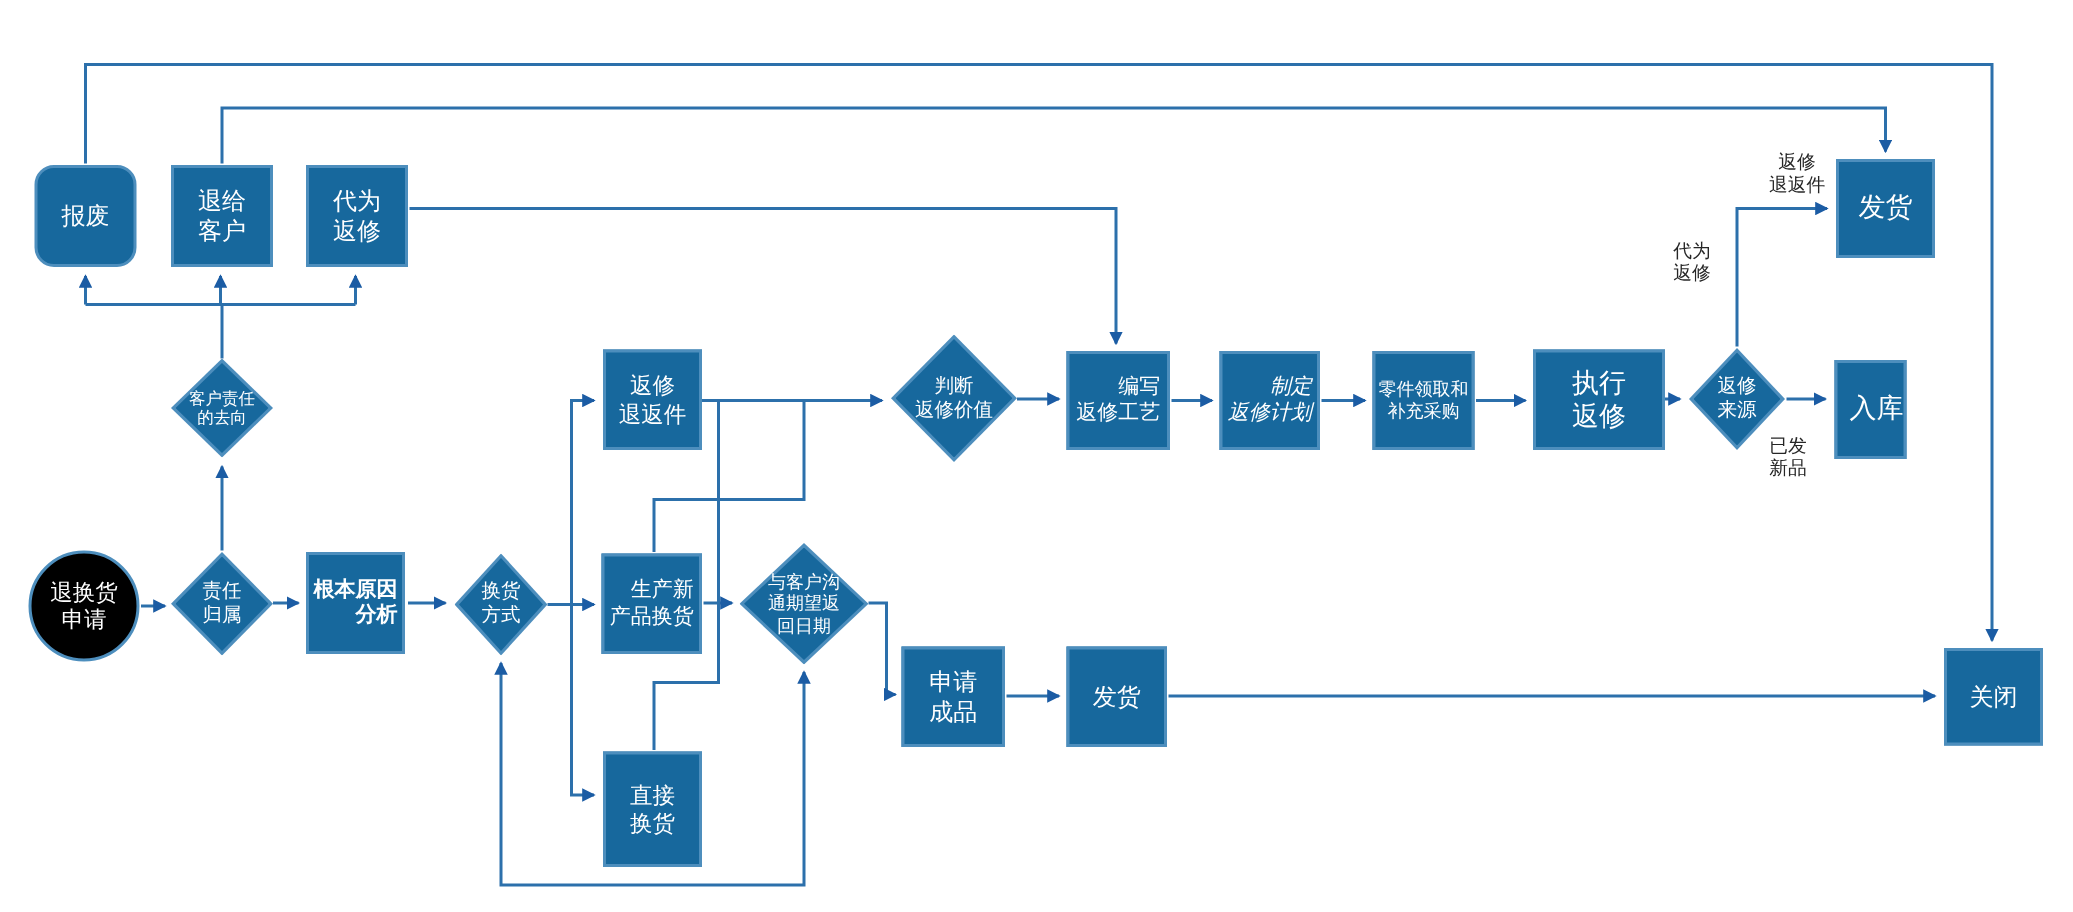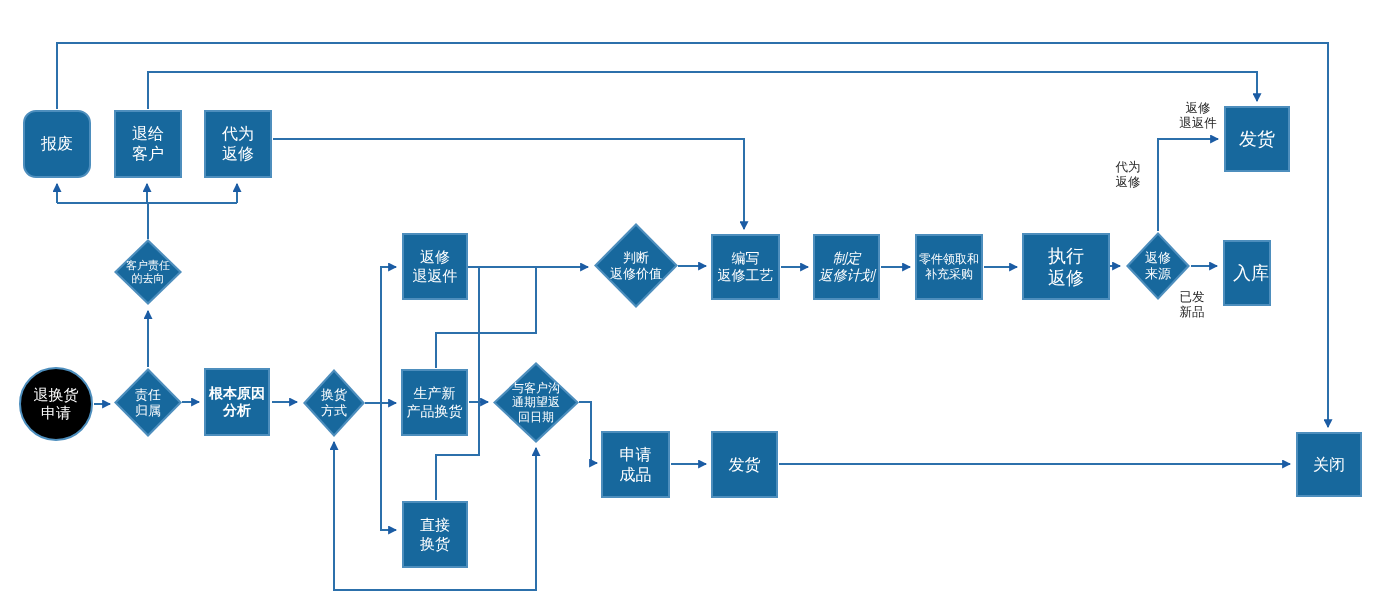--- a/index.html
+++ b/index.html
@@ -18,21 +18,21 @@
   .diamond::before{
     content:"";position:absolute;inset:3px;background:#17689D;
     clip-path:polygon(50% 0%,100% 50%,50% 100%,0% 50%);
   }
   .node .lbl{position:relative;z-index:1;}
   .edge-label{
     position:absolute;color:#262626;text-align:center;line-height:1.18;
     white-space:pre-line;font-size:12.5px;
   }
   .fs18{font-size:18px;} .fs16{font-size:16px;} .fs15{font-size:15px;}
-  .fs14{font-size:14px;} .fs13{font-size:13px;} .fs12{font-size:12px;}
+  .fs14{font-size:14px;text-align:right;} .fs13{font-size:13px;} .fs12{font-size:12px;}
   .fs11{font-size:11px;}
 </style>
 </head>
 <body>
 
 <div class="stage">
 
   <svg class="wires" viewBox="0 0 1382 608" xmlns="http://www.w3.org/2000/svg">
     <defs>
       <marker id="arrow" viewBox="0 0 8 8" refX="7" refY="4" markerWidth="4.5" markerHeight="4.5" orient="auto-start-reverse" markerUnits="strokeWidth">
@@ -98,21 +98,21 @@
   <div class="node diamond fs13" style="left:303px;top:369px;width:62px;height:68px;">
     <span class="lbl">换货
 方式</span></div>
 
   <div class="node box fs15" style="left:402px;top:233px;width:66px;height:67px;">
     <span class="lbl">返修
 退返件</span></div>
   <div class="node box fs14" style="left:401px;top:369px;width:67px;height:67px;">
     <span class="lbl">生产新
 产品换货</span></div>
-  <div class="node box fs15" style="left:402px;top:501px;width:66px;height:67px;text-align:center;">
+  <div class="node box fs15" style="left:402px;top:501px;width:66px;height:77px;text-align:center;">
     <span class="lbl">直接
 换货</span></div>
 
   <div class="node diamond fs12" style="left:493px;top:362px;width:86px;height:81px;">
     <span class="lbl">与客户沟
 通期望返
 回日期</span></div>
   <div class="node diamond fs13" style="left:594px;top:223px;width:84px;height:85px;">
     <span class="lbl">判断
 返修价值</span></div>

